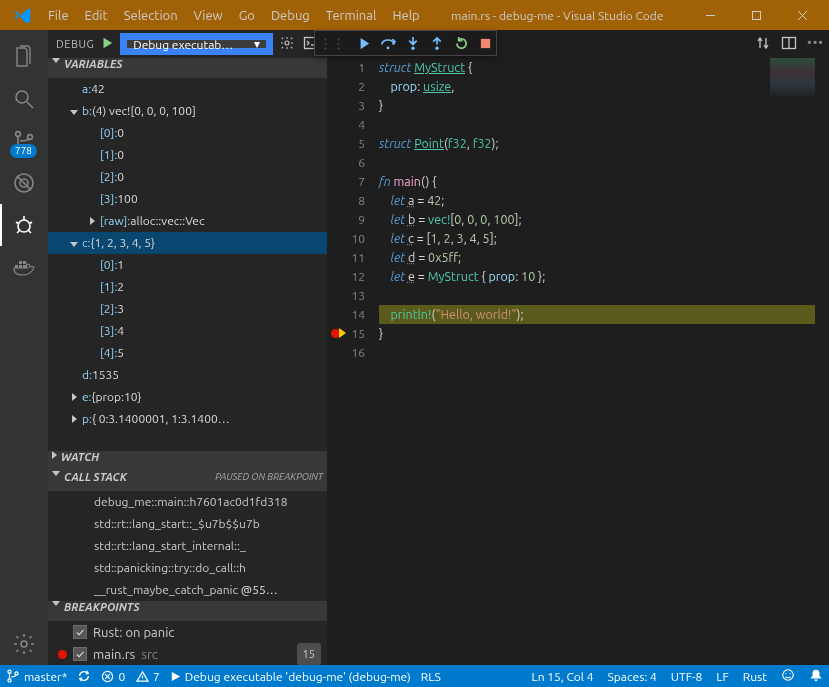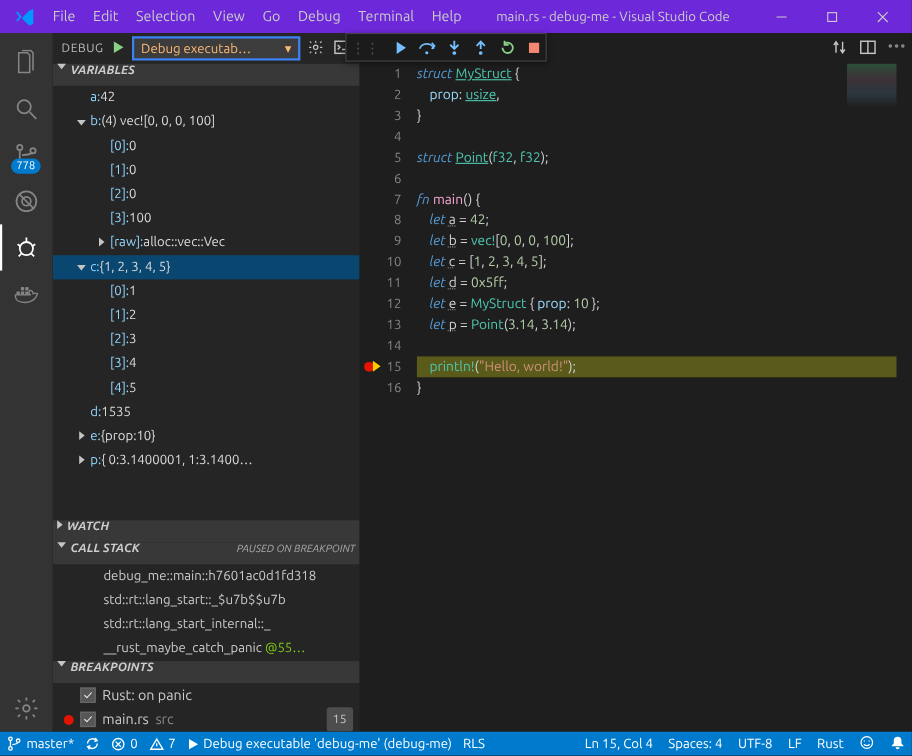--- a/index.html
+++ b/index.html
@@ -1,51 +1,51 @@
 <!DOCTYPE html>
 <html><head>
 <meta charset="utf-8">
 <style>
 * { margin: 0; padding: 0; box-sizing: border-box; font-family: -apple-system, "Segoe UI", Ubuntu, sans-serif; }
 body { background: #1e1e1e; color: #ccc; width: 829px; height: 687px; overflow: hidden; font-size: 13px; user-select: none; }
-.title-bar { height: 30px; background: #6d28d9; display: flex; align-items: center; padding: 0 4px; }
+.title-bar { height: 30px; background: #a16207; display: flex; align-items: center; padding: 0 4px; }
 .vscode-logo { width: 24px; height: 24px; margin: 0 6px; display: flex; align-items: center; justify-content: center; }
 .menu { display: flex; height: 100%; align-items: center; }
 .menu-item { padding: 0 8px; height: 100%; display: flex; align-items: center; cursor: default; color: #ccc; }
 .title-text { flex: 1; text-align: center; color: #ccc; font-size: 12px; }
 .win-ctrl { display: flex; }
 .wbtn { width: 46px; height: 30px; display: flex; align-items: center; justify-content: center; }
 
 .main { display: flex; height: 635px; }
 .activity-bar { width: 48px; background: #333; display: flex; flex-direction: column; align-items: center; padding-top: 6px; }
 .ab-icon { width: 48px; height: 42px; display: flex; align-items: center; justify-content: center; position: relative; color: #858585; }
 .ab-icon.active { color: #fff; }
 .ab-icon.active::before { content: ""; position: absolute; left: 0; top: 0; bottom: 0; width: 2px; background: #fff; }
 .ab-badge { position: absolute; bottom: 4px; left: 10px; background: #007acc; color: #fff; border-radius: 9px; font-size: 10px; padding: 0 5px; line-height: 14px; }
 .ab-spacer { flex: 1; }
 
 .sidebar { width: 279px; background: #252526; display: flex; flex-direction: column; overflow: hidden; }
 .sb-header { height: 28px; display: flex; align-items: center; padding: 0 8px; gap: 6px; }
 .sb-title { color: #bbb; font-size: 11px; letter-spacing: .5px; }
-.sb-config { flex: 1; background: #3c3c3c; border: 2px solid #3b82f6; height: 22px; display: flex; align-items: center; padding: 0 6px; color: #fdba74; font-size: 12px; justify-content: space-between; }
+.sb-config { flex: 1; background: #3c3c3c; border: 7px solid #3b82f6; height: 22px; display: flex; align-items: center; padding: 0 6px; color: #ffffff; font-size: 12px; justify-content: space-between; }
 .sb-icons { display: flex; gap: 8px; align-items: center; }
 
 .section-head { height: 20px; background: #383838; display: flex; align-items: flex-start; padding: 0 4px; gap: 4px; font-size: 11px; font-weight: bold; color: #ccc; font-style: italic; }
 .section-head .extra { margin-left: auto; font-weight: normal; color: #aaa; font-size: 9.5px; }
 .vars { flex: 1; overflow: hidden; font-family: "DejaVu Sans Mono", Menlo, monospace; font-size: 12px; line-height: 22px; }
 .var-row { display: flex; align-items: center; padding-left: 20px; white-space: nowrap; height: 22px; }
 .var-row.selected { background: #094771; }
 .var-row .tw { width: 12px; display: inline-block; text-align: center; color: #ccc; margin-right: 2px; }
 .var-row.depth1 { padding-left: 38px; }
 .vname-local { color: #93d7ff; }
 .vname-idx { color: #93d7ff; }
 .white { color: #ddd; }
 .stack { font-family: "DejaVu Sans Mono", Menlo, monospace; font-size: 12px; line-height: 22px; padding-left: 30px; }
 .stack-row { padding-left: 16px; white-space: nowrap; overflow: hidden; color: #ccc; }
-.stack-row .faded{ color:#84cc16;text-align:center; }
+.stack-row .faded{ color:#e5e5e5;text-align:center; }
 .bp { font-size: 13px; line-height: 22px; }
 .bp-row { display: flex; align-items: center; padding-left: 10px; gap: 6px; height: 22px; }
 .bp-row .dot { width:9px; height:9px; border-radius:50%; background:#e51400; }
 .bp-row .ln { margin-left:auto; background:#4d4d4d; color:#ccc; padding:0 6px; border-radius:3px; font-size:11px; margin-right:6px; }
 .cb { width:14px; height:14px; background:#565656; border:1px solid #6b6b6b; display:flex; align-items:center; justify-content:center; color:#fff; font-size:11px; }
 
 .editor { flex: 1; position: relative; background: #1e1e1e; }
 .tool-float { position: absolute; top: 0; left: -13px; background: #1b1b1b; border: 1px solid #444; height: 26px; display: flex; align-items: center; padding: 0 4px; gap: 10px; z-index: 3; box-shadow: 0 2px 6px rgba(0,0,0,.4); }
 .tool-float .grip { color:#555; cursor:grab; }
 .tool-float svg { display:block; }
@@ -290,20 +290,21 @@
 
     <div class="section-head">
         <span class="twist down"></span>
         <span>CALL STACK</span>
         <span class="extra">PAUSED ON BREAKPOINT</span>
       </div>
     <div class="stack" id="stack">
         <div class="stack-row">debug_me::main::h7601ac0d1fd318</div>
         <div class="stack-row">std::rt::lang_start::_$u7b$$u7b</div>
         <div class="stack-row">std::rt::lang_start_internal::_</div>
+        <div class="stack-row">std::panicking::try::do_call::h</div>
         <div class="stack-row">__rust_maybe_catch_panic <span class="faded">@55…</span></div>
       </div>
 
     <div class="section-head">
         <span class="twist down"></span>
         <span>BREAKPOINTS</span>
       </div>
     <div class="bp">
       <div class="bp-row">
         <span style="width:9px"></span>
@@ -394,21 +395,20 @@
         <div class="ln"><span class="pun">}</span></div>
         <div class="ln"></div>
         <div class="ln"><span class="kw">struct</span> <span class="ty">Point</span><span class="pun">(</span><span class="tyn">f32</span><span class="pun">,</span> <span class="tyn">f32</span><span class="pun">);</span></div>
         <div class="ln"></div>
         <div class="ln"><span class="kw">fn</span> <span class="fn">main</span><span class="pun">() {</span></div>
         <div class="ln">    <span class="kwlet">let</span> <span class="id">a</span> <span class="pun">=</span> <span class="num">42</span><span class="pun">;</span></div>
         <div class="ln">    <span class="kwlet">let</span> <span class="id">b</span> <span class="pun">=</span> <span class="mac">vec!</span><span class="pun">[</span><span class="num">0</span><span class="pun">,</span> <span class="num">0</span><span class="pun">,</span> <span class="num">0</span><span class="pun">,</span> <span class="num">100</span><span class="pun">];</span></div>
         <div class="ln">    <span class="kwlet">let</span> <span class="id">c</span> <span class="pun">= [</span><span class="num">1</span><span class="pun">,</span> <span class="num">2</span><span class="pun">,</span> <span class="num">3</span><span class="pun">,</span> <span class="num">4</span><span class="pun">,</span> <span class="num">5</span><span class="pun">];</span></div>
         <div class="ln">    <span class="kwlet">let</span> <span class="id">d</span> <span class="pun">=</span> <span class="num">0x5ff</span><span class="pun">;</span></div>
         <div class="ln">    <span class="kwlet">let</span> <span class="id">e</span> <span class="pun">=</span> <span class="tyn">MyStruct</span> <span class="pun">{</span> <span class="field">prop</span><span class="pun">:</span> <span class="num">10</span> <span class="pun">};</span></div>
-        <div class="ln">    <span class="kwlet">let</span> <span class="id">p</span> <span class="pun">=</span> <span class="tyn">Point</span><span class="pun">(</span><span class="num">3.14</span><span class="pun">,</span> <span class="num">3.14</span><span class="pun">);</span></div>
         <div class="ln"></div>
         <div class="ln hl">    <span class="mac">println!</span><span class="pun">(</span><span class="str">"Hello, world!"</span><span class="pun">);</span></div>
         <div class="ln"><span class="pun">}</span></div>
       </div>
   </div>
 </div>
 
 <div class="statusbar">
   <span class="sb-item">
     <svg width="14" height="14" viewBox="0 0 16 16" fill="none" stroke="#fff" stroke-width="1.4">

